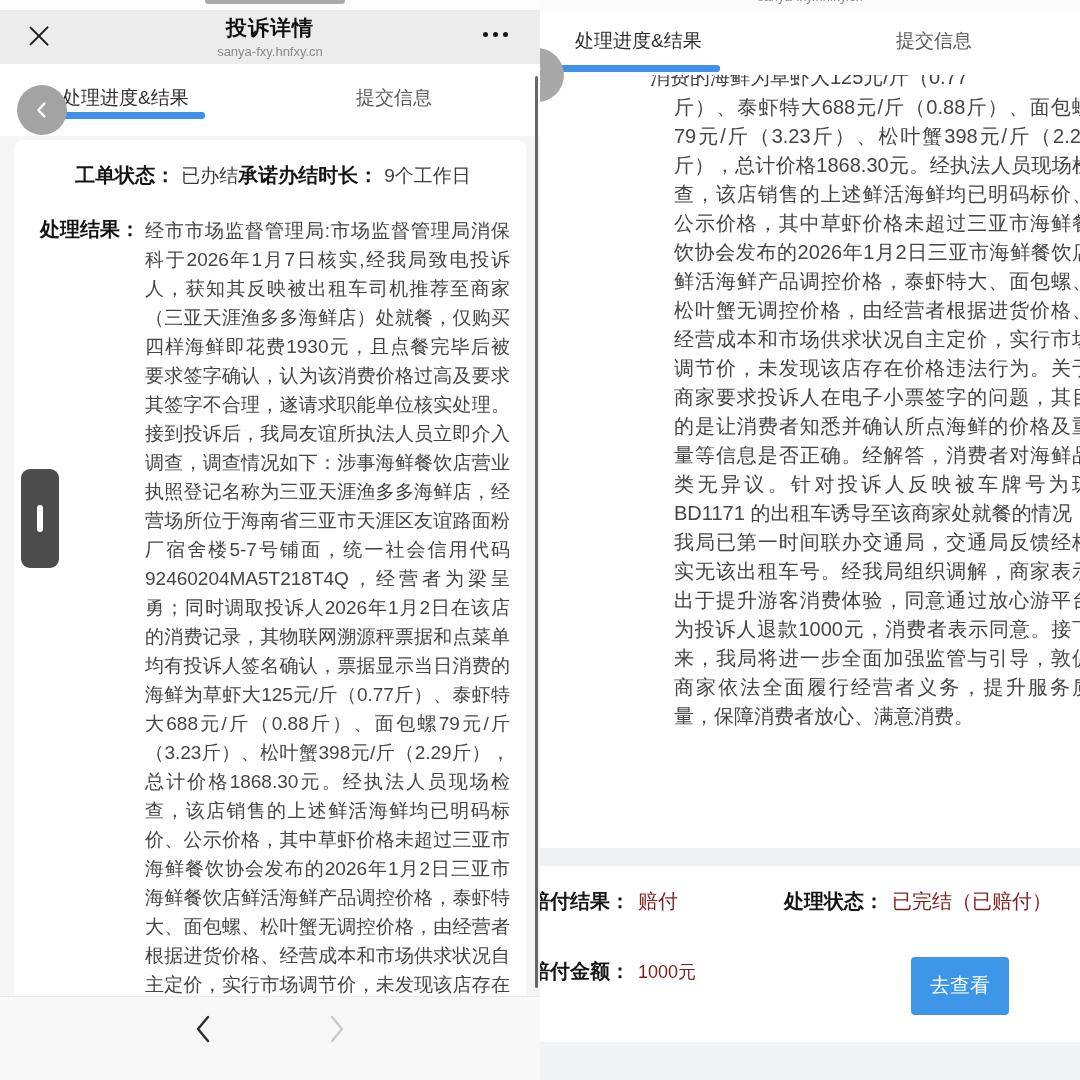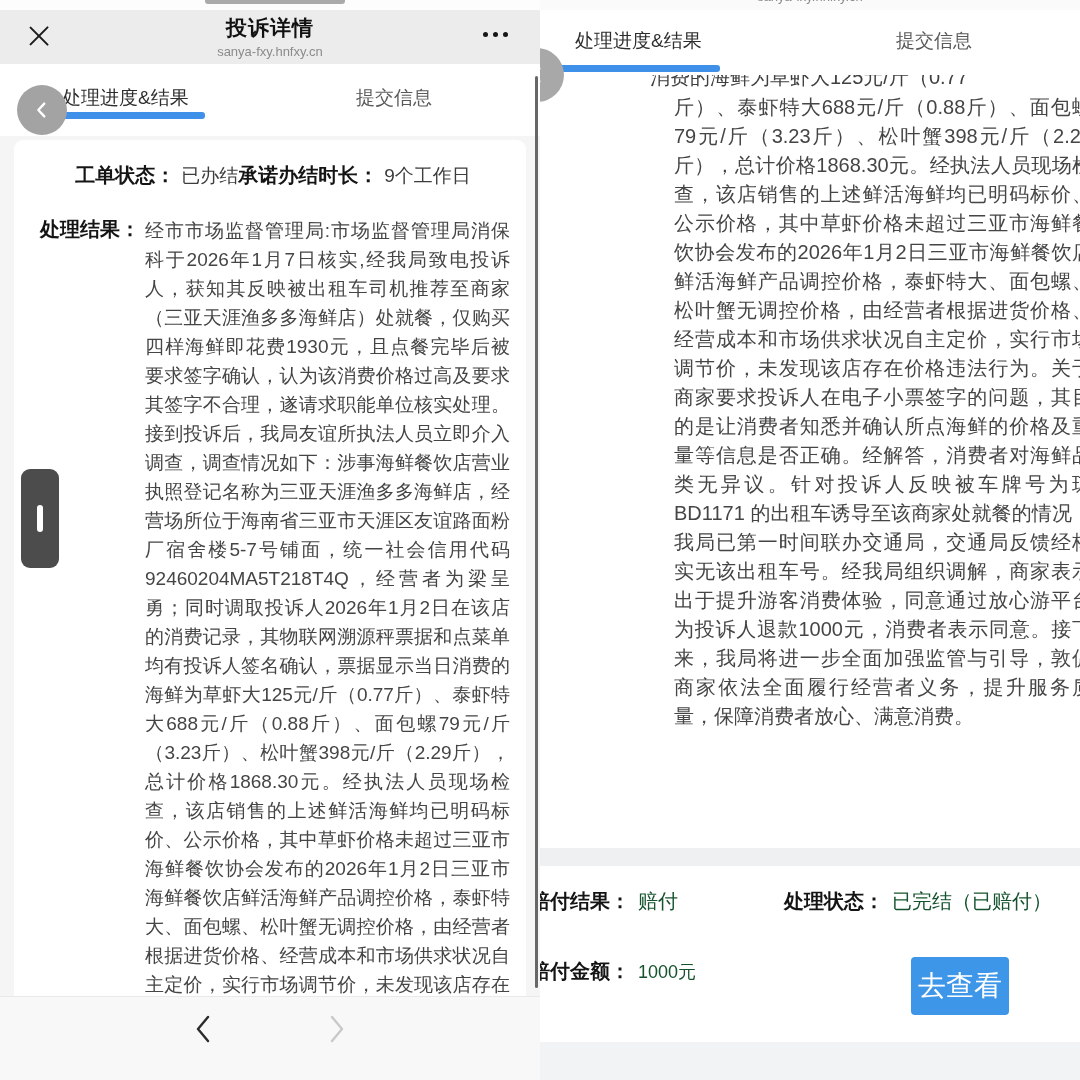--- a/index.html
+++ b/index.html
@@ -67,25 +67,25 @@
   .r-back-circle { position:absolute; left:-30px; top:48px; width:54px; height:54px; border-radius:50%;
                    background:#a8a8a8; display:flex; align-items:center; justify-content:center; z-index:5; }
   .clipped-line { position:absolute; top:75px; left:110px; width:418px; height:18px; overflow:hidden; }
   .clipped-line span { display:block; font-size:20px; line-height:29px; color:#404040; margin-top:-12px; }
   .r-paragraph { position:absolute; top:93px; left:110px; width:418px; font-size:20px; line-height:29px;
                  color:#454545; text-align:justify; overflow-wrap:break-word;margin-left:24px; }
   .r-divider { position:absolute; top:848px; left:0; width:540px; height:18px; background:#eef0f1; }
   .comp-row1 { position:absolute; top:888px; left:-10px; width:560px; display:flex; align-items:baseline; }
   .comp-row2 { position:absolute; top:958px; left:-10px; width:560px; display:flex; align-items:center; }
   .comp-k { font-size:20px; font-weight:bold; color:#141414; white-space:nowrap; }
-  .comp-v { font-size:20px; color:#14532d; margin-left:8px; white-space:nowrap; }
+  .comp-v { font-size:20px; color:#7f1d1d; margin-left:8px; white-space:nowrap; }
   .comp-status-k { margin-left:106px; }
   .amount-v { font-size:18px; }
   .view-btn { position:absolute; left:215px; top:-15px; width:98px; height:58px; background:#3e96e8;
-              border:none; border-radius:4px; color:#fff; font-size:28px; cursor:pointer;
+              border:none; border-radius:4px; color:#fff; font-size:20px; cursor:pointer;
               font-family:inherit; }
   .btn-holder { position:relative; margin-left:0; }
   .r-bottom-strip { position:absolute; top:1042px; left:0; width:540px; height:38px; background:#f2f3f4; }
 </style>
 </head>
 <body>
 
 <div class="stage">
 
   <div class="panel" id="panel-left">

